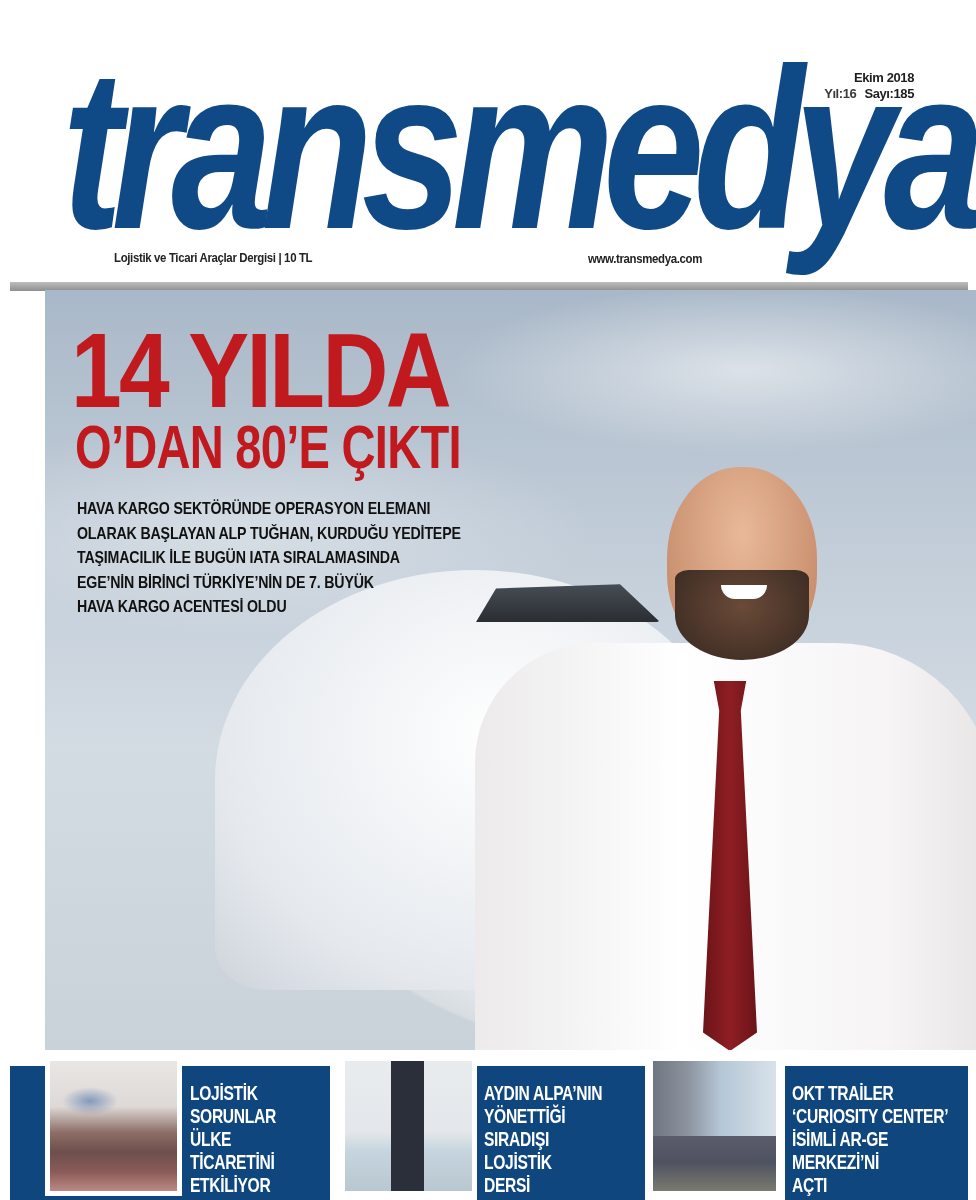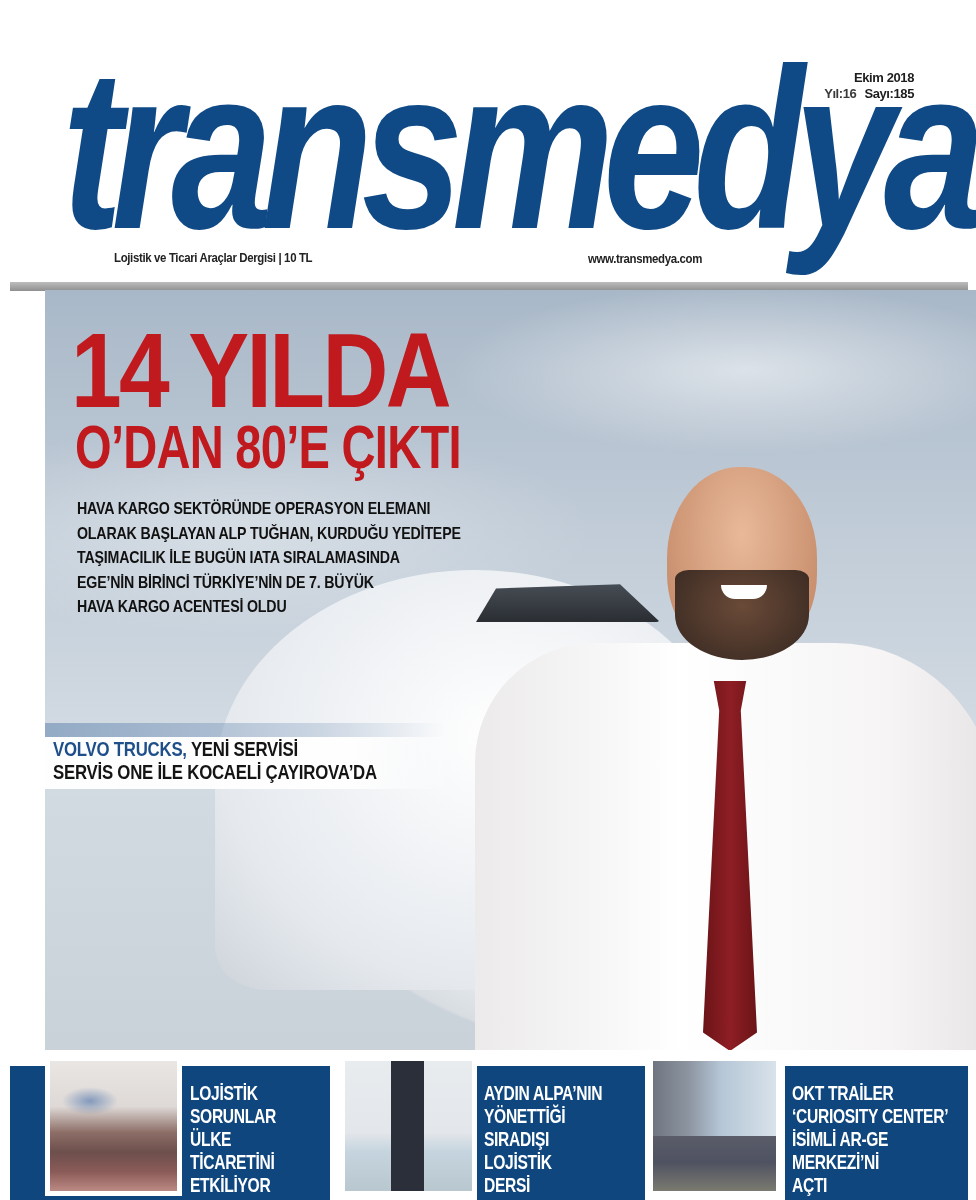--- a/index.html
+++ b/index.html
@@ -132,28 +132,20 @@
 
   <div class="standfirst">
     <div>HAVA KARGO SEKTÖRÜNDE OPERASYON ELEMANI</div>
     <div>OLARAK BAŞLAYAN ALP TUĞHAN, KURDUĞU YEDİTEPE</div>
     <div>TAŞIMACILIK İLE BUGÜN IATA SIRALAMASINDA</div>
     <div>EGE’NİN BİRİNCİ TÜRKİYE’NİN DE 7. BÜYÜK</div>
     <div>HAVA KARGO ACENTESİ OLDU</div>
   </div>
 
   <div class="stories">
-    <div class="story">
-      <div class="band"></div>
-      <div class="plate"></div>
-      <div class="text">
-        <div><span class="brand">VOLVO TRUCKS,</span><span class="dark"> YENİ SERVİSİ</span></div>
-        <div class="dark">SERVİS ONE İLE KOCAELİ ÇAYIROVA’DA</div>
-      </div>
-    </div>
   </div>
 </section>
 
 <section class="strip">
   <div class="bluebox" style="left:10px;width:320px;"></div>
   <div class="bluebox" style="left:477px;width:168px;"></div>
   <div class="bluebox" style="left:785px;width:183px;"></div>
 
   <div class="thumb thumb-1" style="left:45px;width:137px;">
     <div class="img"></div>

